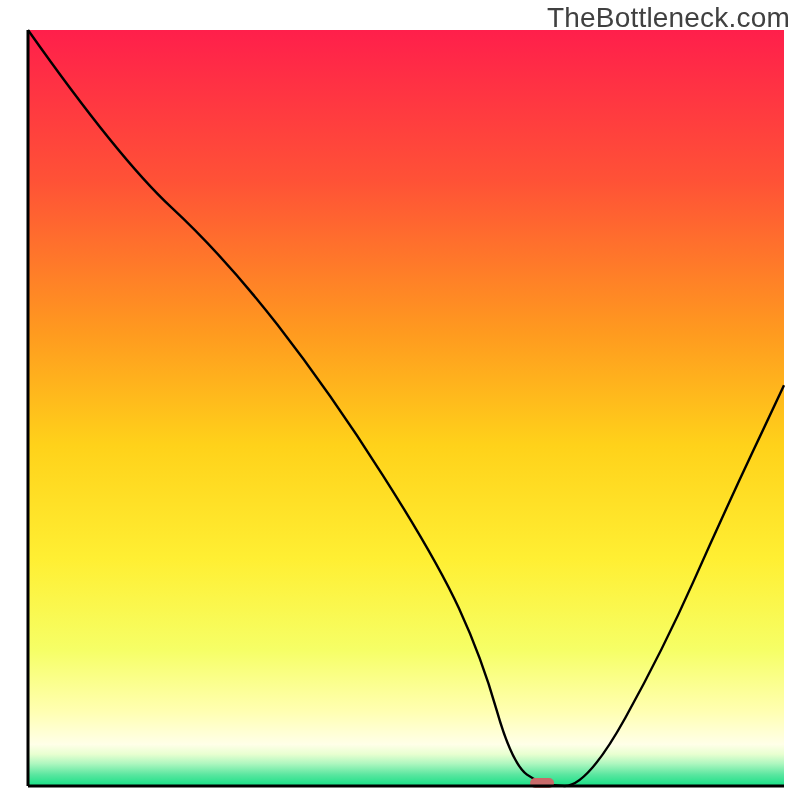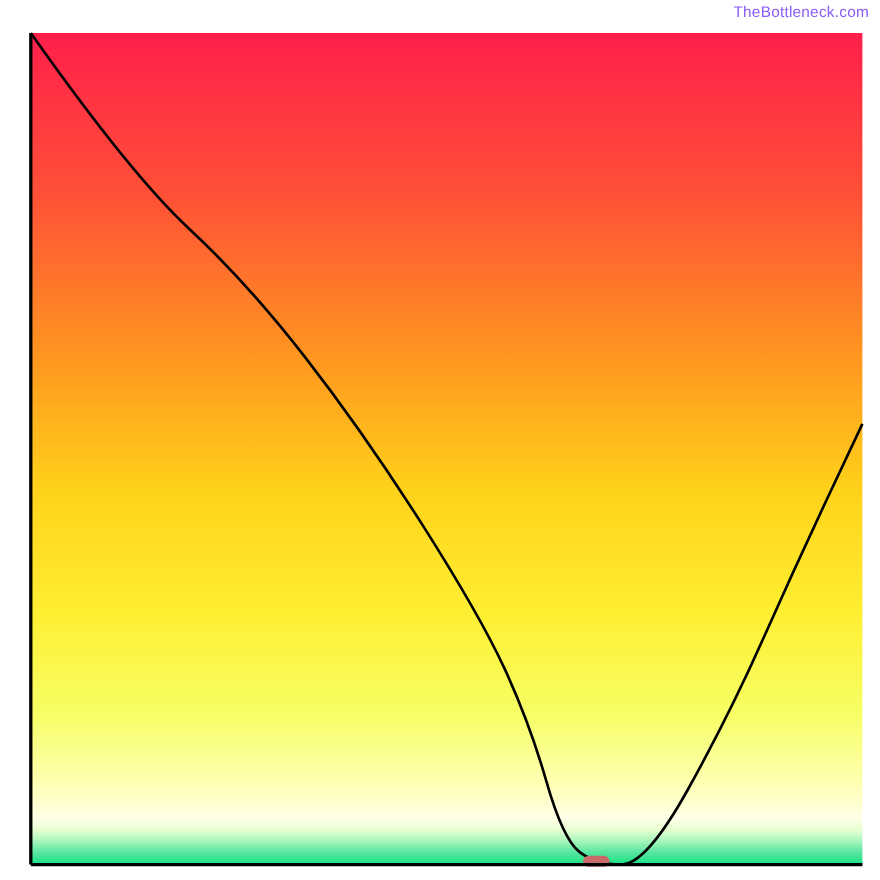--- a/index.html
+++ b/index.html
@@ -13,22 +13,22 @@
   }
   .stage {
     position: relative;
     width: 800px;
     height: 800px;
   }
   .watermark {
     position: absolute;
     top: 2px;
     right: 10px;
-    color: #8b5cf6;
-    font-size: 14px;
+    color: #404040;
+    font-size: 28px;
     font-weight: 400;
     letter-spacing: 0.2px;
     z-index: 5;
   }
   svg {
     position: absolute;
     top: 0;
     left: 0;
   }
 </style>

